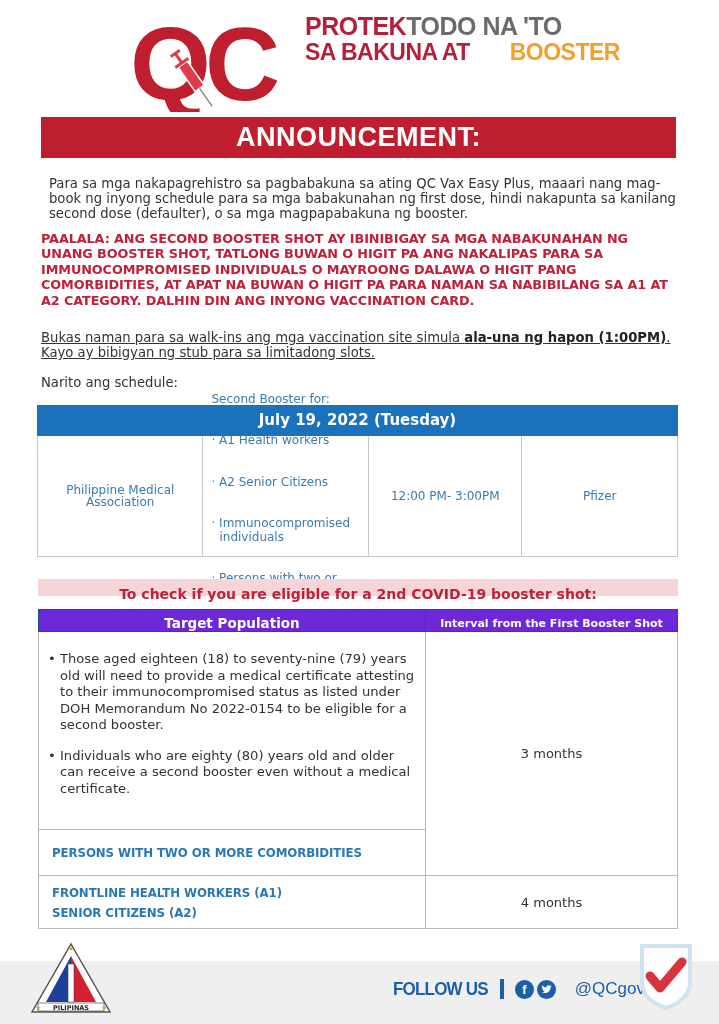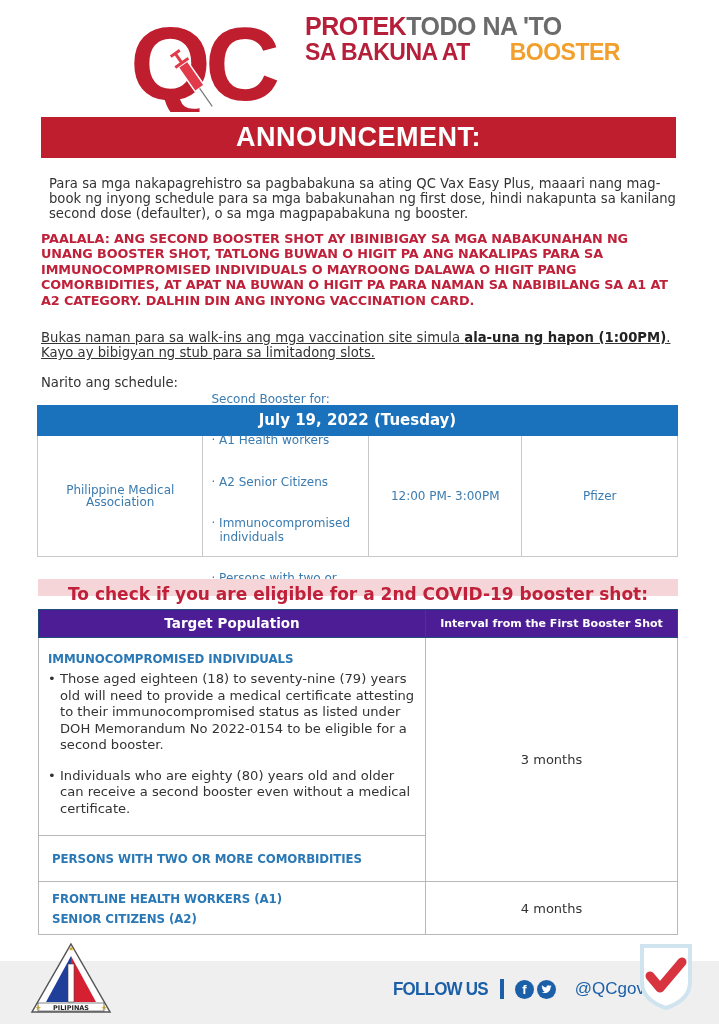--- a/index.html
+++ b/index.html
@@ -33,23 +33,23 @@
   .sched-cell { border-right: 1px solid #c8c8c8; color: #3a7bb0; font-size: 12px; display: flex; align-items: center; justify-content: center; text-align: center; }
   .sched-cell:last-child { border-right: none; }
   .c-site { width: 166px; line-height: 12px; }
   .c-group { width: 166px; justify-content: flex-start; text-align: left; padding-left: 8px; }
   .c-group ul { list-style: none; font-size: 12px; line-height: 13.5px; }
   .c-group li { padding-left: 8px; text-indent: -8px; margin-top: 28px; }
   .c-time { width: 154px; }
   .c-vax { width: 155px; }
 
   
-  .elig-title { position: absolute; left: 38px; top: 579px; width: 640px; height: 17px; background: #f5d5d8; color: #c0213a; font-weight: bold; font-size: 17px; text-align: center; line-height: 30px; }
+  .elig-title { position: absolute; left: 38px; top: 579px; width: 640px; height: 17px; background: #f5d5d8; color: #c0213a; font-weight: bold; font-size: 14px; text-align: center; line-height: 30px; }
   .elig { position: absolute; left: 38px; top: 609px; width: 640px; }
-  .elig-head { display: flex; height: 29px; background: #4c1d95; color: #fff; font-weight: bold; border: 1px solid #1e4f7a; justify-content: center; }
+  .elig-head { display: flex; height: 23px; background: #6d28d9; color: #fff; font-weight: bold; border: 1px solid #1e4f7a; justify-content: center; }
   .eh-target { width: 387px; text-align: center; line-height: 27px; font-size: 13.5px; border-right: 1px solid #1e4f7a; }
   .eh-interval { width: 251px; text-align: center; line-height: 27px; font-size: 11px; }
   .elig-body { border: 1px solid #b8b8b8; border-top: none; display: flex; flex-direction: column; }
   .eb-row { display: flex; }
   .eb-left { width: 387px; border-right: 1px solid #b8b8b8; }
   .eb-right { width: 251px; display: flex; align-items: center; justify-content: center; font-size: 13px; color: #333; }
   .cat-title { color: #2a78b5; font-weight: bold; font-size: 11.8px; letter-spacing: -0.1px; }
   .block-a { height: 198px; padding: 14px 8px 0 9px; border-bottom: 1px solid #b8b8b8; }
   .block-a ul { list-style: none; margin-top: 5px; }
   .block-a li { font-size: 13.1px; line-height: 16.5px; color: #333; padding-left: 12px; position: relative; margin-bottom: 14px; }
@@ -120,21 +120,20 @@
 <div class="elig-title">To check if you are eligible for a 2nd COVID-19 booster shot:</div>
 <div class="elig">
   <div class="elig-head">
     <div class="eh-target">Target Population</div>
     <div class="eh-interval">Interval from the First Booster Shot</div>
   </div>
   <div class="elig-body">
     <div class="eb-row row1">
       <div class="eb-left">
         <div class="block-a">
-          <div class="cat-title">IMMUNOCOMPROMISED INDIVIDUALS</div>
           <ul>
             <li>Those aged eighteen (18) to seventy-nine (79) years old will need to provide a medical certificate attesting to their immunocompromised status as listed under DOH Memorandum No 2022-0154 to be eligible for a second booster.</li>
             <li>Individuals who are eighty (80) years old and older can receive a second booster even without a medical certificate.</li>
           </ul>
         </div>
         <div class="block-b cat-title">PERSONS WITH TWO OR MORE COMORBIDITIES</div>
       </div>
       <div class="eb-right">3 months</div>
     </div>
     <div class="eb-row row2">

